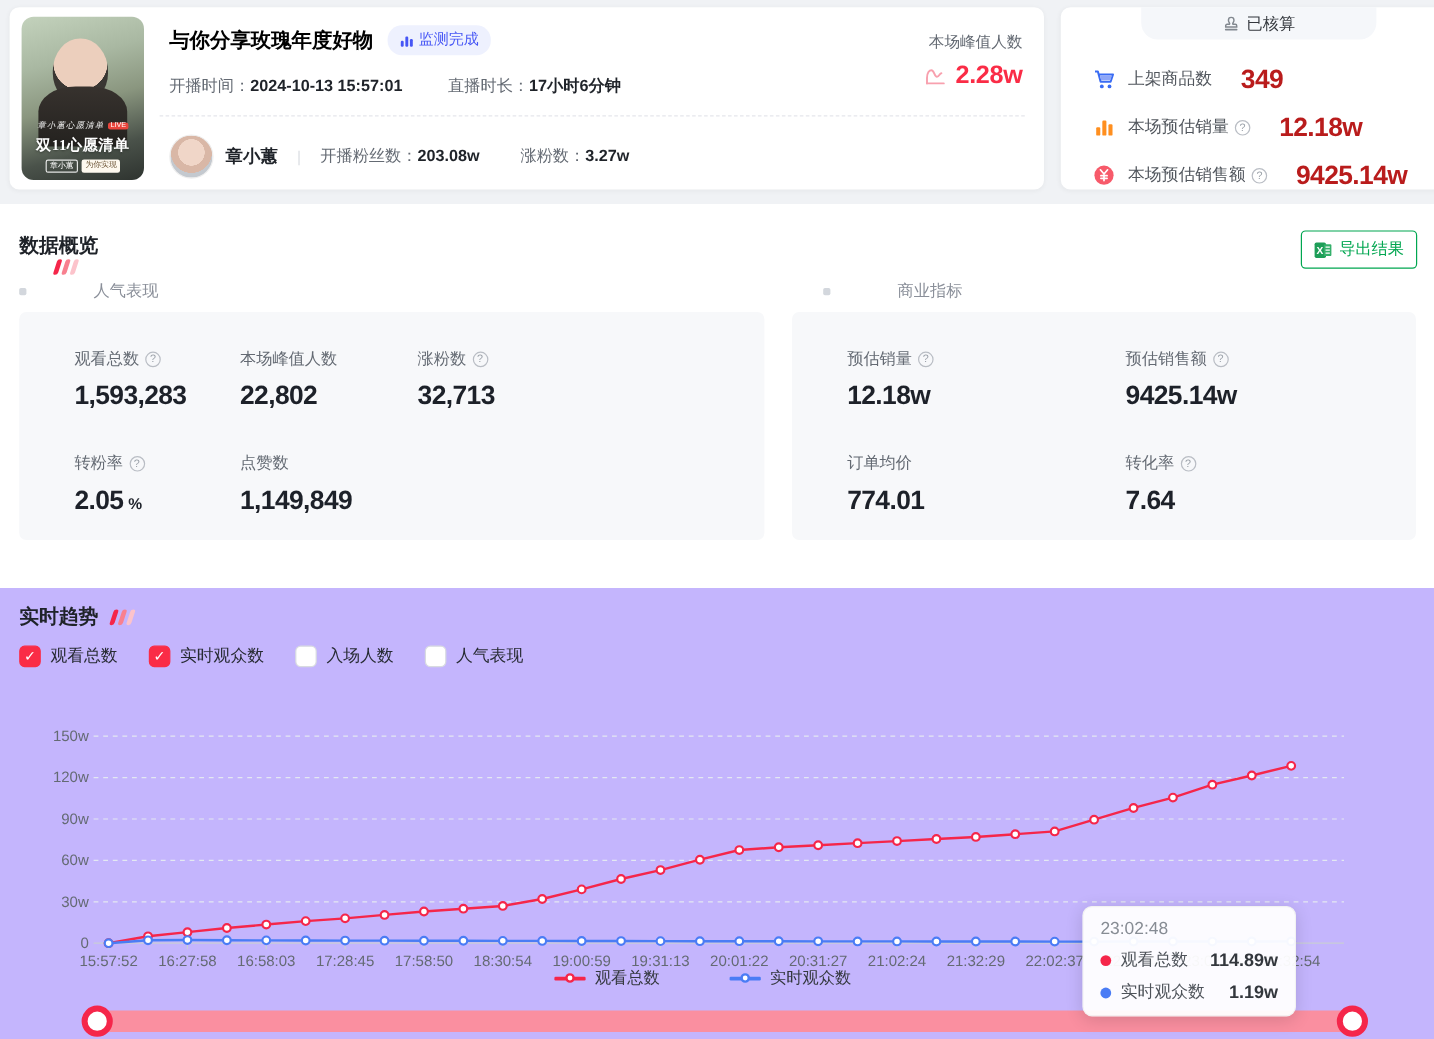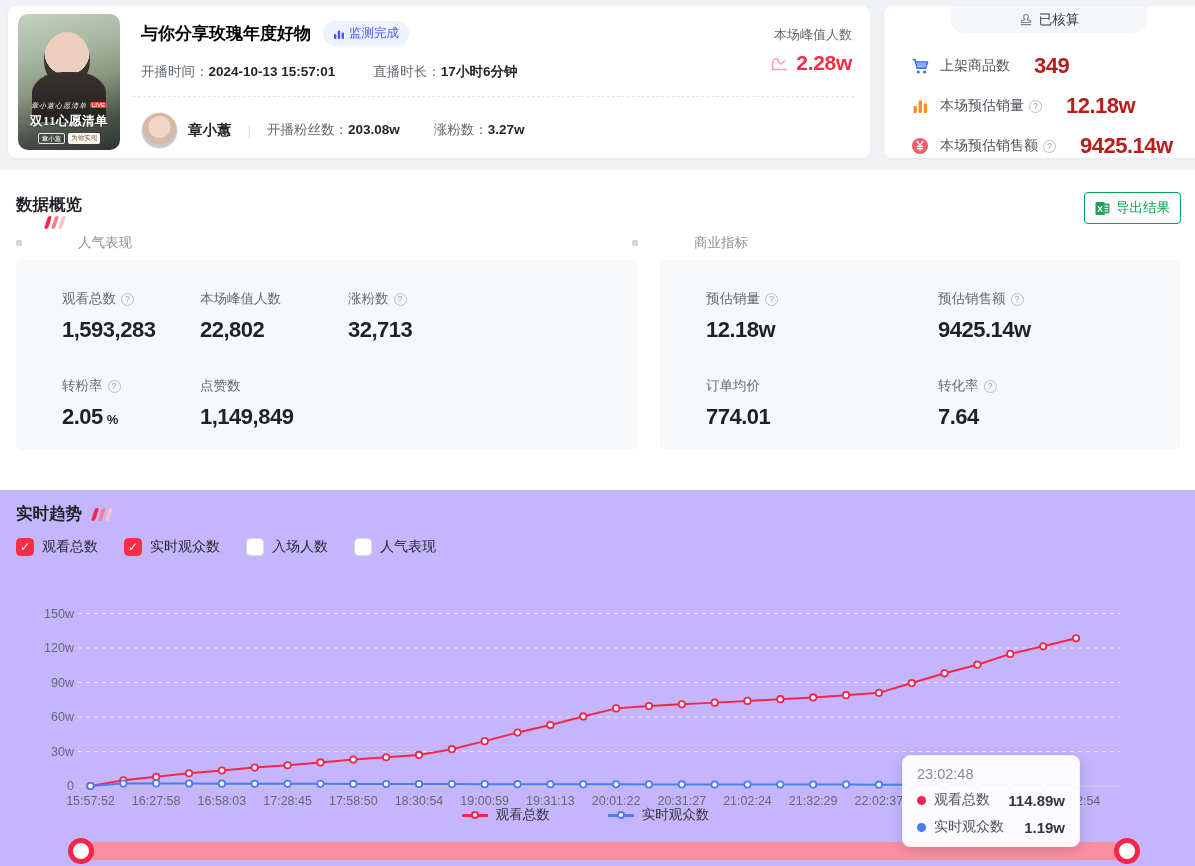--- a/index.html
+++ b/index.html
@@ -263,21 +263,21 @@
         <div class="stat-value">2.05<span class="stat-suffix">%</span></div>
       </div>
       <div class="stat">
         <div class="stat-label-row">
           <span>点赞数</span>
         </div>
         <div class="stat-value">1,149,849</div>
       </div>
     </div>
 
-  <div class="subtitle" style="left:632px;text-align:right;">
+  <div class="subtitle" style="left:686px;text-align:right;">
     <span class="dot"></span>
     <span>商业指标</span>
   </div>
   <div class="stat-card biz-card">
       <div class="stat">
         <div class="stat-label-row">
           <span>预估销量</span>
           <span class="help">?</span>
         </div>
         <div class="stat-value">12.18w</div>

